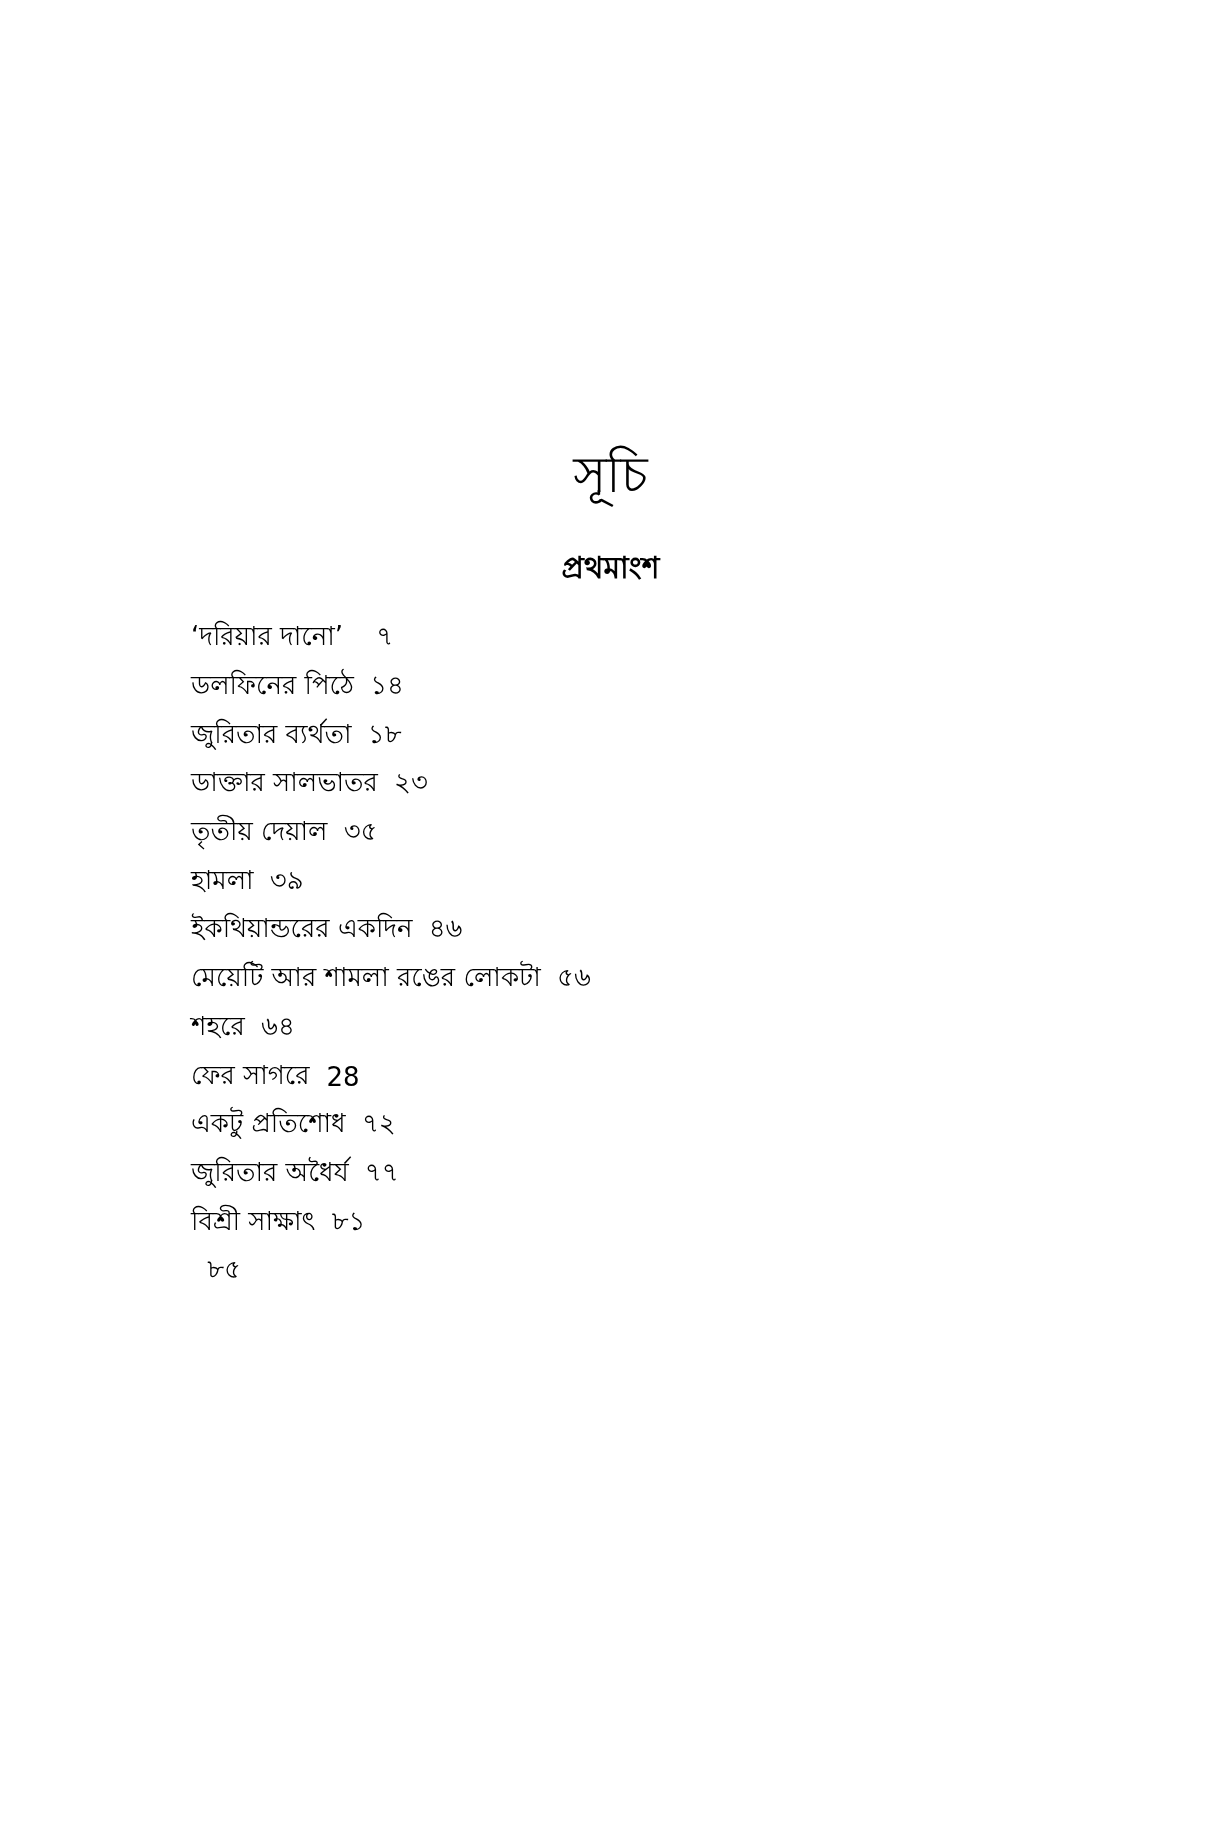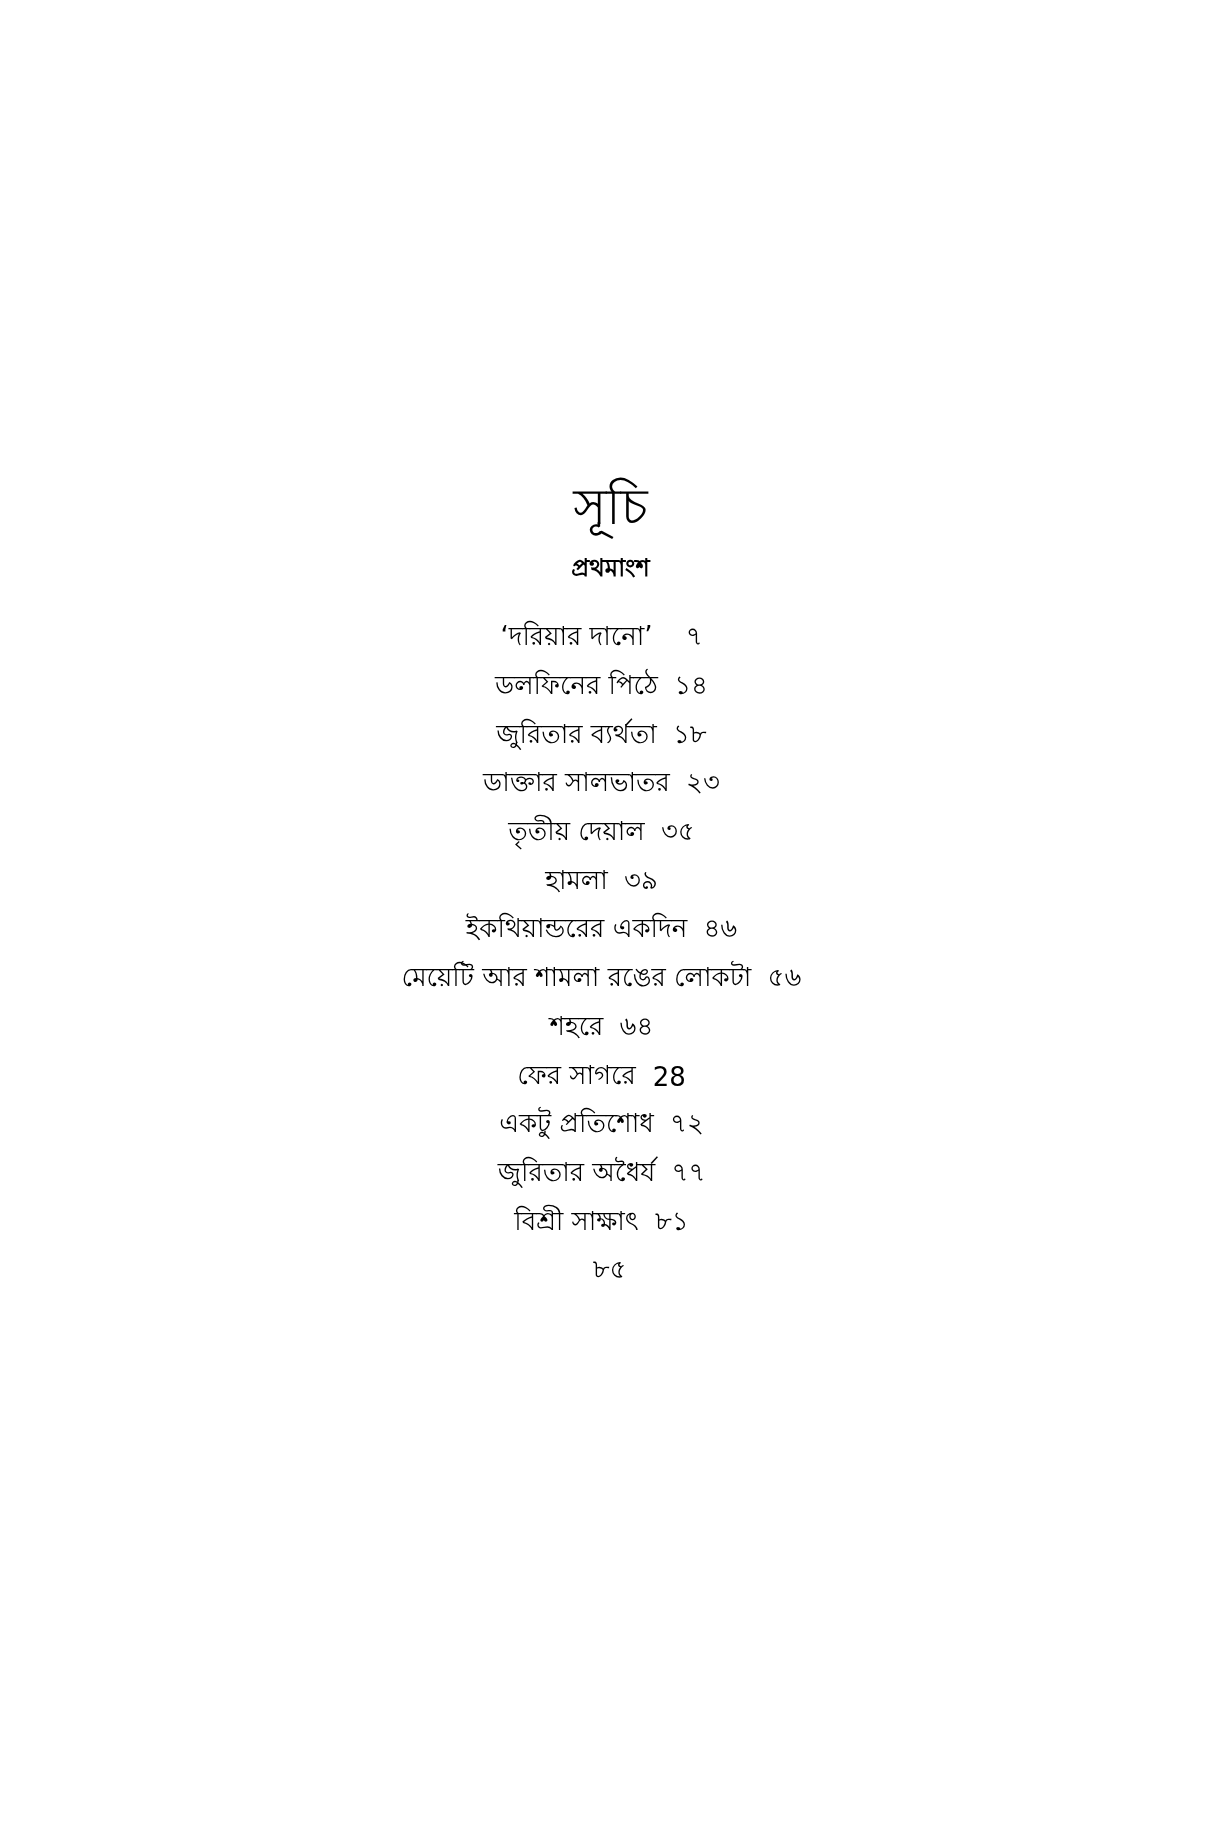--- a/index.html
+++ b/index.html
@@ -1,23 +1,23 @@
 <!DOCTYPE html>
 <html><head>
 <meta charset="utf-8">
 <style>
   html, body { margin: 0; padding: 0; background: #ffffff; }
   body { width: 1221px; height: 1843px; position: relative; overflow: hidden;
          font-family: "DejaVu Sans", "Liberation Sans", sans-serif; color: #000; }
   .title { position: absolute; left: 0; width: 1221px; top: 440px; text-align: center;
-           font-size: 50px; line-height: 70px; font-family: "DejaVu Serif", serif; margin-top: 32px; }
+           font-size: 50px; line-height: 70px; font-family: "DejaVu Serif", serif; }
   .subtitle { position: absolute; left: 0; width: 1221px; top: 548px; text-align: center;
-              font-size: 24px; font-weight: bold; line-height: 40px; }
+              font-size: 30px; font-weight: bold; line-height: 40px; }
   .toc { position: absolute; left: 191px; top: 614px; width: 821px; margin: 0; padding: 0; list-style: none; }
-  .row { height: 48.7px; display: flex; justify-content: center; align-items: center;
+  .row { height: 48.7px; display: flex; justify-content: flex-start; align-items: center;
          font-size: 26px; }
   .entry-title { white-space: nowrap; }
   .entry-page { text-align: right; min-width: 50px; }
 </style>
 </head>
 <body>
 
 <div class="title">সূচি</div>
 <div class="subtitle">প্রথমাংশ</div>
 

